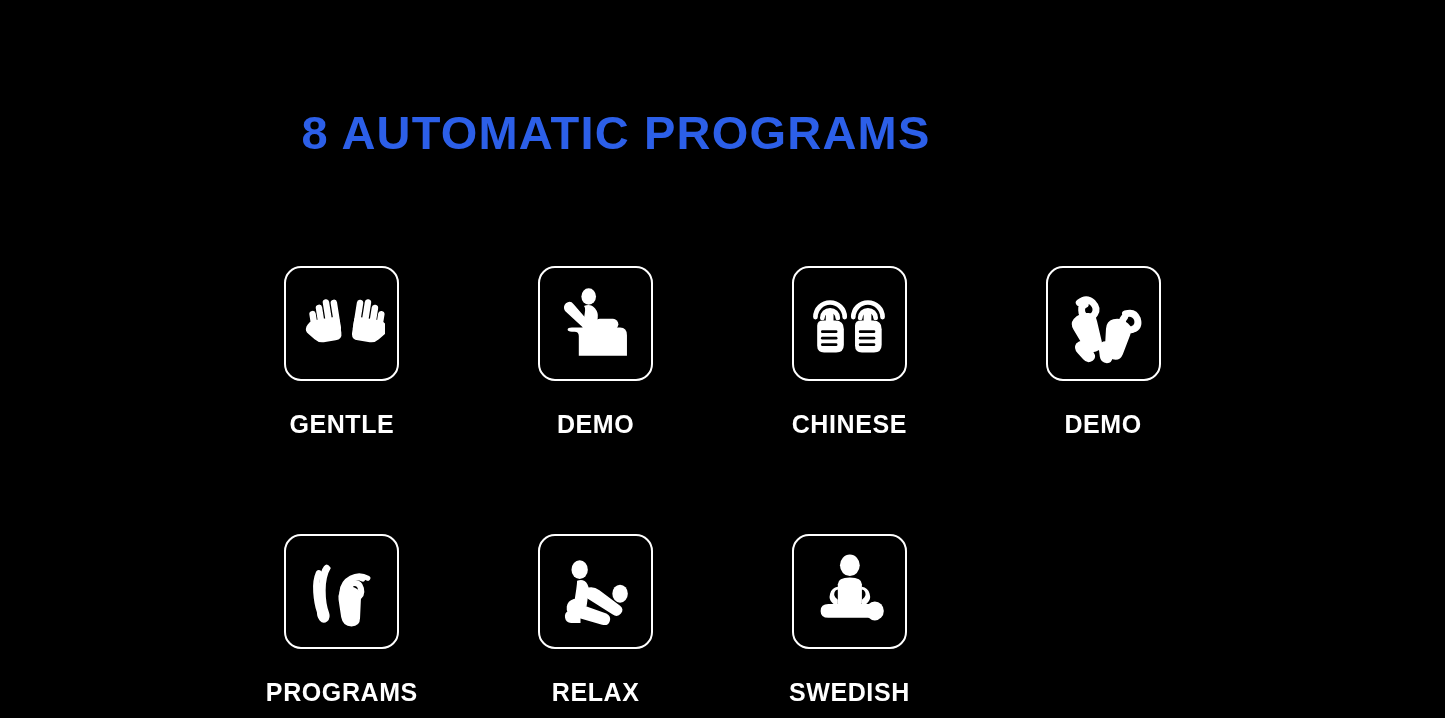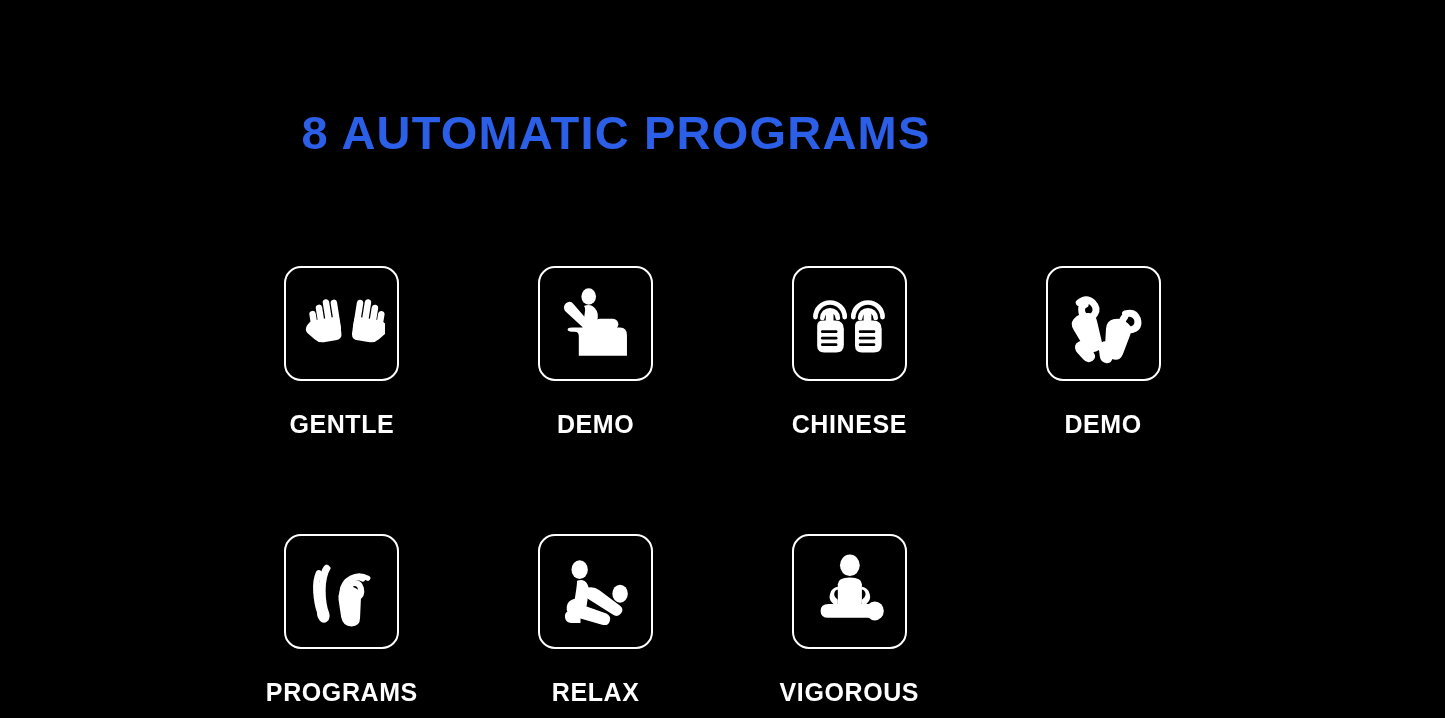--- a/index.html
+++ b/index.html
@@ -205,17 +205,17 @@
           <svg width="86" height="86" viewBox="0 0 100 100" fill="#FFFFFF">
             <ellipse cx="51" cy="19" rx="11.5" ry="12.5"></ellipse>
             <path d="M37 41 q0 -8 14 -8 t14 8 v21 q0 5 -6 5 H43 q-6 0 -6 -5 Z"></path>
             <path d="M37 44 q-7 1 -9 8 q-2 7 3 11 l6 5 v-9 l-3 -3 q-2 -2 -1 -5 q1 -4 5 -4 Z"></path>
             <path d="M65 44 q7 1 9 8 q2 7 -3 11 l-6 5 v-9 l3 -3 q2 -2 1 -5 q-1 -4 -5 -4 Z"></path>
             <ellipse cx="80" cy="72" rx="10.5" ry="11"></ellipse>
             <path d="M17 72 q0 -8 9 -8 h46 q9 0 9 8 t-9 8 H26 q-9 0 -9 -8 Z"></path>
           </svg>
         </span>
       </div>
-      <div class="program-label">VIGOROUS</div>
+      <div class="program-label">SWEDISH</div>
     </div>
 
   </div>
 </div>
 
 </body></html>

